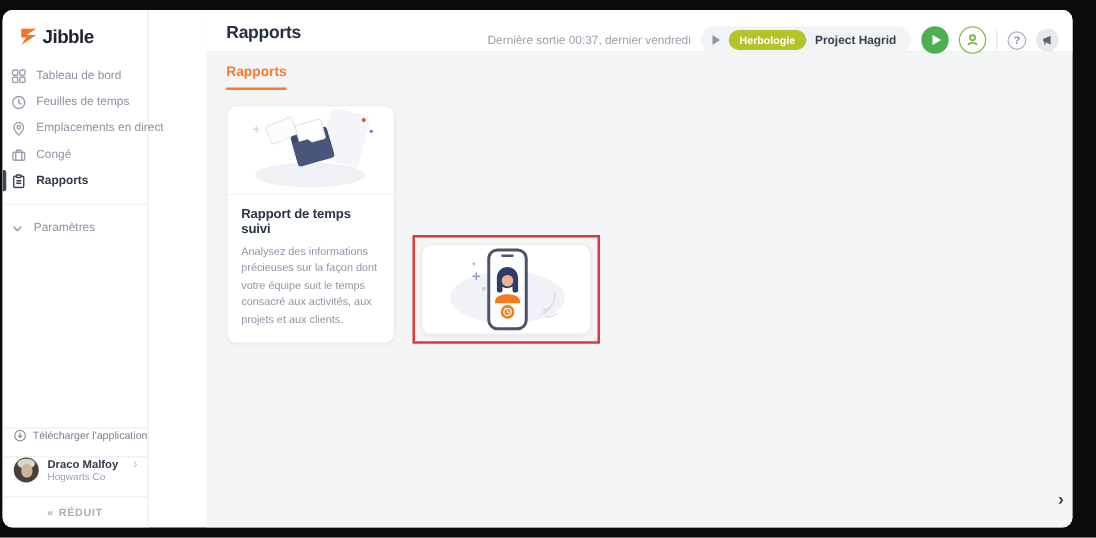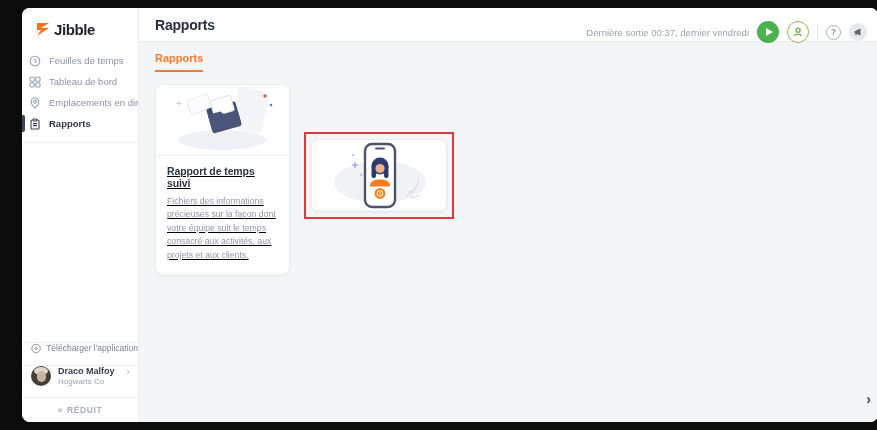--- a/index.html
+++ b/index.html
@@ -1,20 +1,20 @@
 <!DOCTYPE html>
 <html><head>
 <meta charset="utf-8">
 <style>
   * { margin:0; padding:0; box-sizing:border-box; }
   html,body { width:877px; height:430px; }
   body { background:#0b0b0b; font-family:"Liberation Sans", sans-serif; position:relative; overflow:hidden; }
 
-  .window { position:absolute; left:22px; top:8px; width:856px; height:414px;
-            background:#fff; border-radius:8px; display:flex; overflow:hidden; }
+  .window { position:absolute; left:2px; top:8px; width:856px; height:414px;
+            background:#fff; border-radius:8px; display:flex; overflow:hidden;gap:46px; }
 
   
   .sidebar { width:117px; min-width:117px; background:#fff; border-right:1px solid #ededf0;
              display:flex; flex-direction:column; }
   .logo-row { height:42px; display:flex; align-items:center; padding-left:14px; gap:4px; }
   .logo-text { font-size:15px; font-weight:800; color:#20242b; letter-spacing:-0.4px; }
 
   .nav-item { position:relative; height:21px; display:flex; align-items:center; gap:8px;
               padding-left:7px; font-size:9.5px; color:#8a94a4; cursor:pointer; white-space:nowrap; }
   .nav-item svg { flex:none; }
@@ -70,21 +70,21 @@
               font-size:9px; font-weight:700; display:flex; align-items:center; justify-content:center;
               cursor:pointer; background:#fff; }
   .announce-btn { width:18px; height:18px; border-radius:50%; background:#e8e9ed; display:flex;
               align-items:center; justify-content:center; cursor:pointer; }
 
   .content { flex:1; position:relative; padding:10px 0 0 16px; }
   .tabs { display:flex; gap:26px; }
   .tab { font-size:11px; font-weight:700; color:#a7aeba; padding-bottom:6px; cursor:pointer; }
   .tab.active { color:#f7792c; border-bottom:2.5px solid #f7792c; }
 
-  .cards { display:flex; align-items:center; gap:14px; margin-top:12px;text-decoration:underline; }
+  .cards { display:flex; align-items:flex-end; gap:14px; margin-top:12px; }
   .card { width:135px; background:#fff; border:1px solid #ebedf0; border-radius:8px;
           box-shadow:0 1px 3px rgba(20,30,60,0.05); cursor:pointer; }
   .card-img { height:71px; border-bottom:1px solid #f1f2f4; display:flex; align-items:center;
           justify-content:center; overflow:hidden; border-radius:8px 8px 0 0; }
   .card-body { padding:9px 11px 12px; }
   .card-title { font-size:10.5px; font-weight:700; color:#2c3546; letter-spacing:-0.1px; }
   .card-desc { margin-top:6px; font-size:8.7px; line-height:1.55; color:#8e96a5; }
 
   .highlight-box { border:2px solid #de383b; padding:5px; margin-top:-8px; }
   .highlight-box .card { width:136px; }
@@ -101,53 +101,66 @@
     <div class="logo-row">
       <svg width="14" height="15" viewBox="0 0 14 15">
         <path d="M1 1h12l-8 5h8L1 14l4-6H1z" fill="#f6731d"></path>
       </svg>
       <span class="logo-text">Jibble</span>
     </div>
 
     <div class="nav">
       <div class="nav-item">
         <svg width="12" height="12" viewBox="0 0 12 12" fill="none" stroke="#97a0af" stroke-width="1.1">
-          <circle cx="6" cy="6" r="4.8"></circle>
-            <path d="M6 3.2v2.9l2 1.4"></path>
-        </svg>
-        <span>Feuilles de temps</span>
-      </div>
-      <div class="nav-item">
-        <svg width="12" height="12" viewBox="0 0 12 12" fill="none" stroke="#97a0af" stroke-width="1.1">
           <rect x="1" y="1" width="4.2" height="4.2" rx="1"></rect>
             <rect x="6.8" y="1" width="4.2" height="4.2" rx="1"></rect>
           <rect x="1" y="6.8" width="4.2" height="4.2" rx="1"></rect>
             <rect x="6.8" y="6.8" width="4.2" height="4.2" rx="1"></rect>
         </svg>
         <span>Tableau de bord</span>
       </div>
       <div class="nav-item">
         <svg width="12" height="12" viewBox="0 0 12 12" fill="none" stroke="#97a0af" stroke-width="1.1">
+          <circle cx="6" cy="6" r="4.8"></circle>
+            <path d="M6 3.2v2.9l2 1.4"></path>
+        </svg>
+        <span>Feuilles de temps</span>
+      </div>
+      <div class="nav-item">
+        <svg width="12" height="12" viewBox="0 0 12 12" fill="none" stroke="#97a0af" stroke-width="1.1">
           <path d="M6 1C3.9 1 2.2 2.7 2.2 4.8 2.2 7.6 6 11 6 11s3.8-3.4 3.8-6.2C9.8 2.7 8.1 1 6 1z"></path>
           <circle cx="6" cy="4.8" r="1.4"></circle>
         </svg>
         <span>Emplacements en direct</span>
+      </div>
+      <div class="nav-item">
+        <svg width="12" height="12" viewBox="0 0 12 12" fill="none" stroke="#97a0af" stroke-width="1.1">
+          <rect x="1.3" y="3.8" width="9.4" height="6.4" rx="1"></rect>
+            <path d="M4.3 3.8V2.2h3.4v1.6M3.6 3.8v6.4M8.4 3.8v6.4"></path>
+        </svg>
+        <span>Congé</span>
       </div>
       <div class="nav-item active">
         <svg width="12" height="12" viewBox="0 0 12 12" fill="none" stroke="#39434f" stroke-width="1.1">
           <rect x="2" y="2" width="8" height="9" rx="1"></rect>
             <rect x="4.2" y="1" width="3.6" height="2" rx="0.5" fill="#fff"></rect>
           <path d="M4 5.6h4M4 7.6h4"></path>
         </svg>
         <span>Rapports</span>
       </div>
     </div>
 
     <div class="sb-divider"></div>
 
+    <div class="nav-item">
+      <svg width="10" height="10" viewBox="0 0 10 10" fill="none" stroke="#97a0af" stroke-width="1.2">
+        <path d="M2 3.5l3 3 3-3"></path>
+      </svg>
+      <span>Paramètres</span>
+    </div>
 
     <div class="spacer"></div>
 
     <div class="download-row">
       <svg width="11" height="11" viewBox="0 0 12 12" fill="none" stroke="#848e9b" stroke-width="1.1">
         <circle cx="6" cy="6" r="5"></circle>
           <path d="M6 3.3v4M4.3 5.9L6 7.6l1.7-1.7"></path>
       </svg>
       <span>Télécharger l'application</span>
     </div>
@@ -166,20 +179,25 @@
       <span>RÉDUIT</span>
     </div>
   </div>
 
   <div class="main">
 
     <div class="topbar">
       <span class="topbar-title">Rapports</span>
       <div class="topbar-right">
         <span class="status-text">Dernière sortie 00:37, dernier vendredi</span>
+        <div class="timer-pill">
+          <span class="pill-play"></span>
+          <span class="activity-badge">Herbologie</span>
+          <span class="project-label">Project Hagrid</span>
+        </div>
         <div class="play-btn">
             <span></span>
           </div>
         <div class="person-btn">
           <svg width="12" height="12" viewBox="0 0 12 12" fill="none" stroke="#76ad3f" stroke-width="1.3">
             <circle cx="6" cy="4.2" r="2.1"></circle>
               <path d="M2.6 10c.6-2.4 6.2-2.4 6.8 0"></path>
           </svg>
         </div>
         <div class="vdivider"></div>
@@ -212,21 +230,21 @@
                 <rect x="52" y="13" width="21" height="16" rx="1.5" fill="#fff" stroke="#e2e5ec"></rect>
                 <path d="M46 26h13l3 4h14v13a2.5 2.5 0 01-2.5 2.5h-25A2.5 2.5 0 0146 43z" fill="#4a5679"></path>
               </g>
               <circle cx="101" cy="11" r="1.7" fill="#e2574b"></circle>
               <circle cx="107" cy="20" r="1.3" fill="#5b79d9"></circle>
               <path d="M15 16v5M12.5 18.5h5" stroke="#ced3dd" stroke-width="1.1"></path>
             </svg>
           </div>
           <div class="card-body">
             <div class="card-title">Rapport de temps suivi</div>
-            <div class="card-desc">Fichiers des informations précieuses sur la façon dont votre équipe suit le temps consacré aux activités, aux projets et aux clients.</div>
+            <div class="card-desc">Analysez des informations précieuses sur la façon dont votre équipe suit le temps consacré aux activités, aux projets et aux clients.</div>
           </div>
         </div>
 
         <div class="highlight-box">
           <div class="card">
             <div class="card-img">
               <svg width="118" height="70" viewBox="0 0 118 70">
                 <ellipse cx="60" cy="42" rx="46" ry="21" fill="#f1f2f6"></ellipse>
                 <path d="M86 56c8-3 12-10 12-18M88 52c4 0 7-2 8-5M90 57c3 1 7 0 9-2" stroke="#dcdfe6" stroke-width="1.4" fill="none"></path>
                 <rect x="45" y="4" width="30" height="63" rx="7" fill="#fff" stroke="#4b5468" stroke-width="2.4"></rect>

